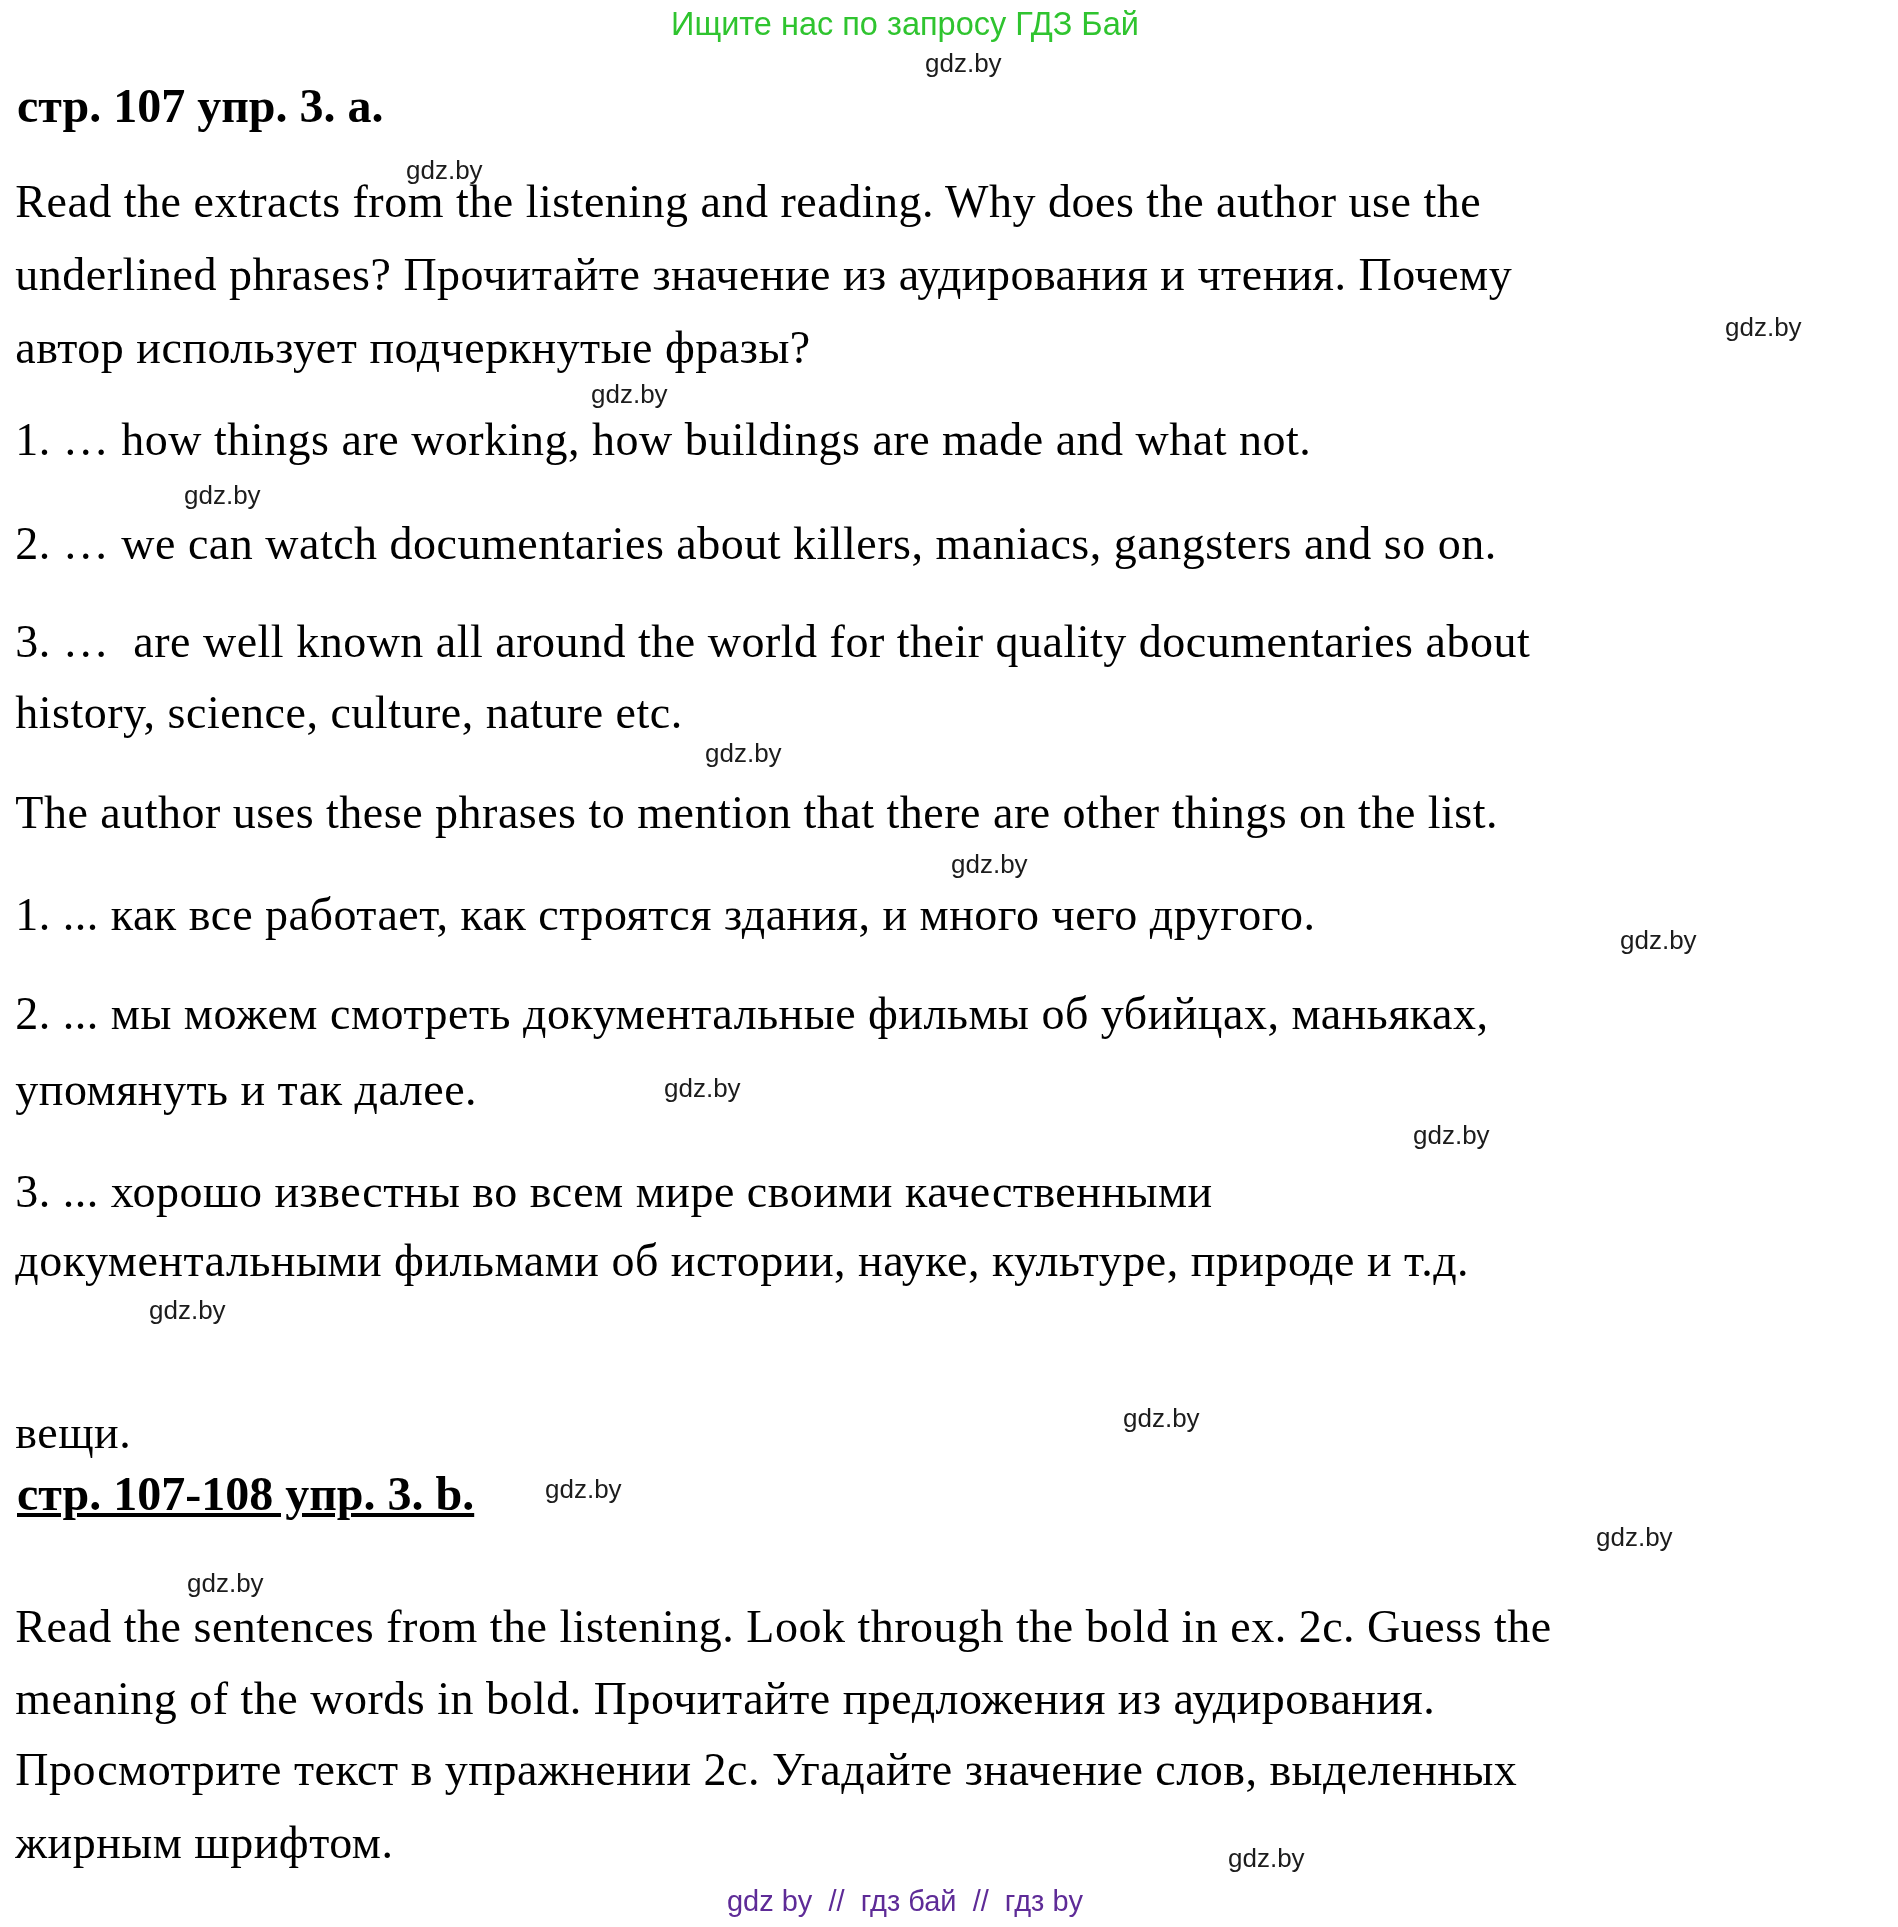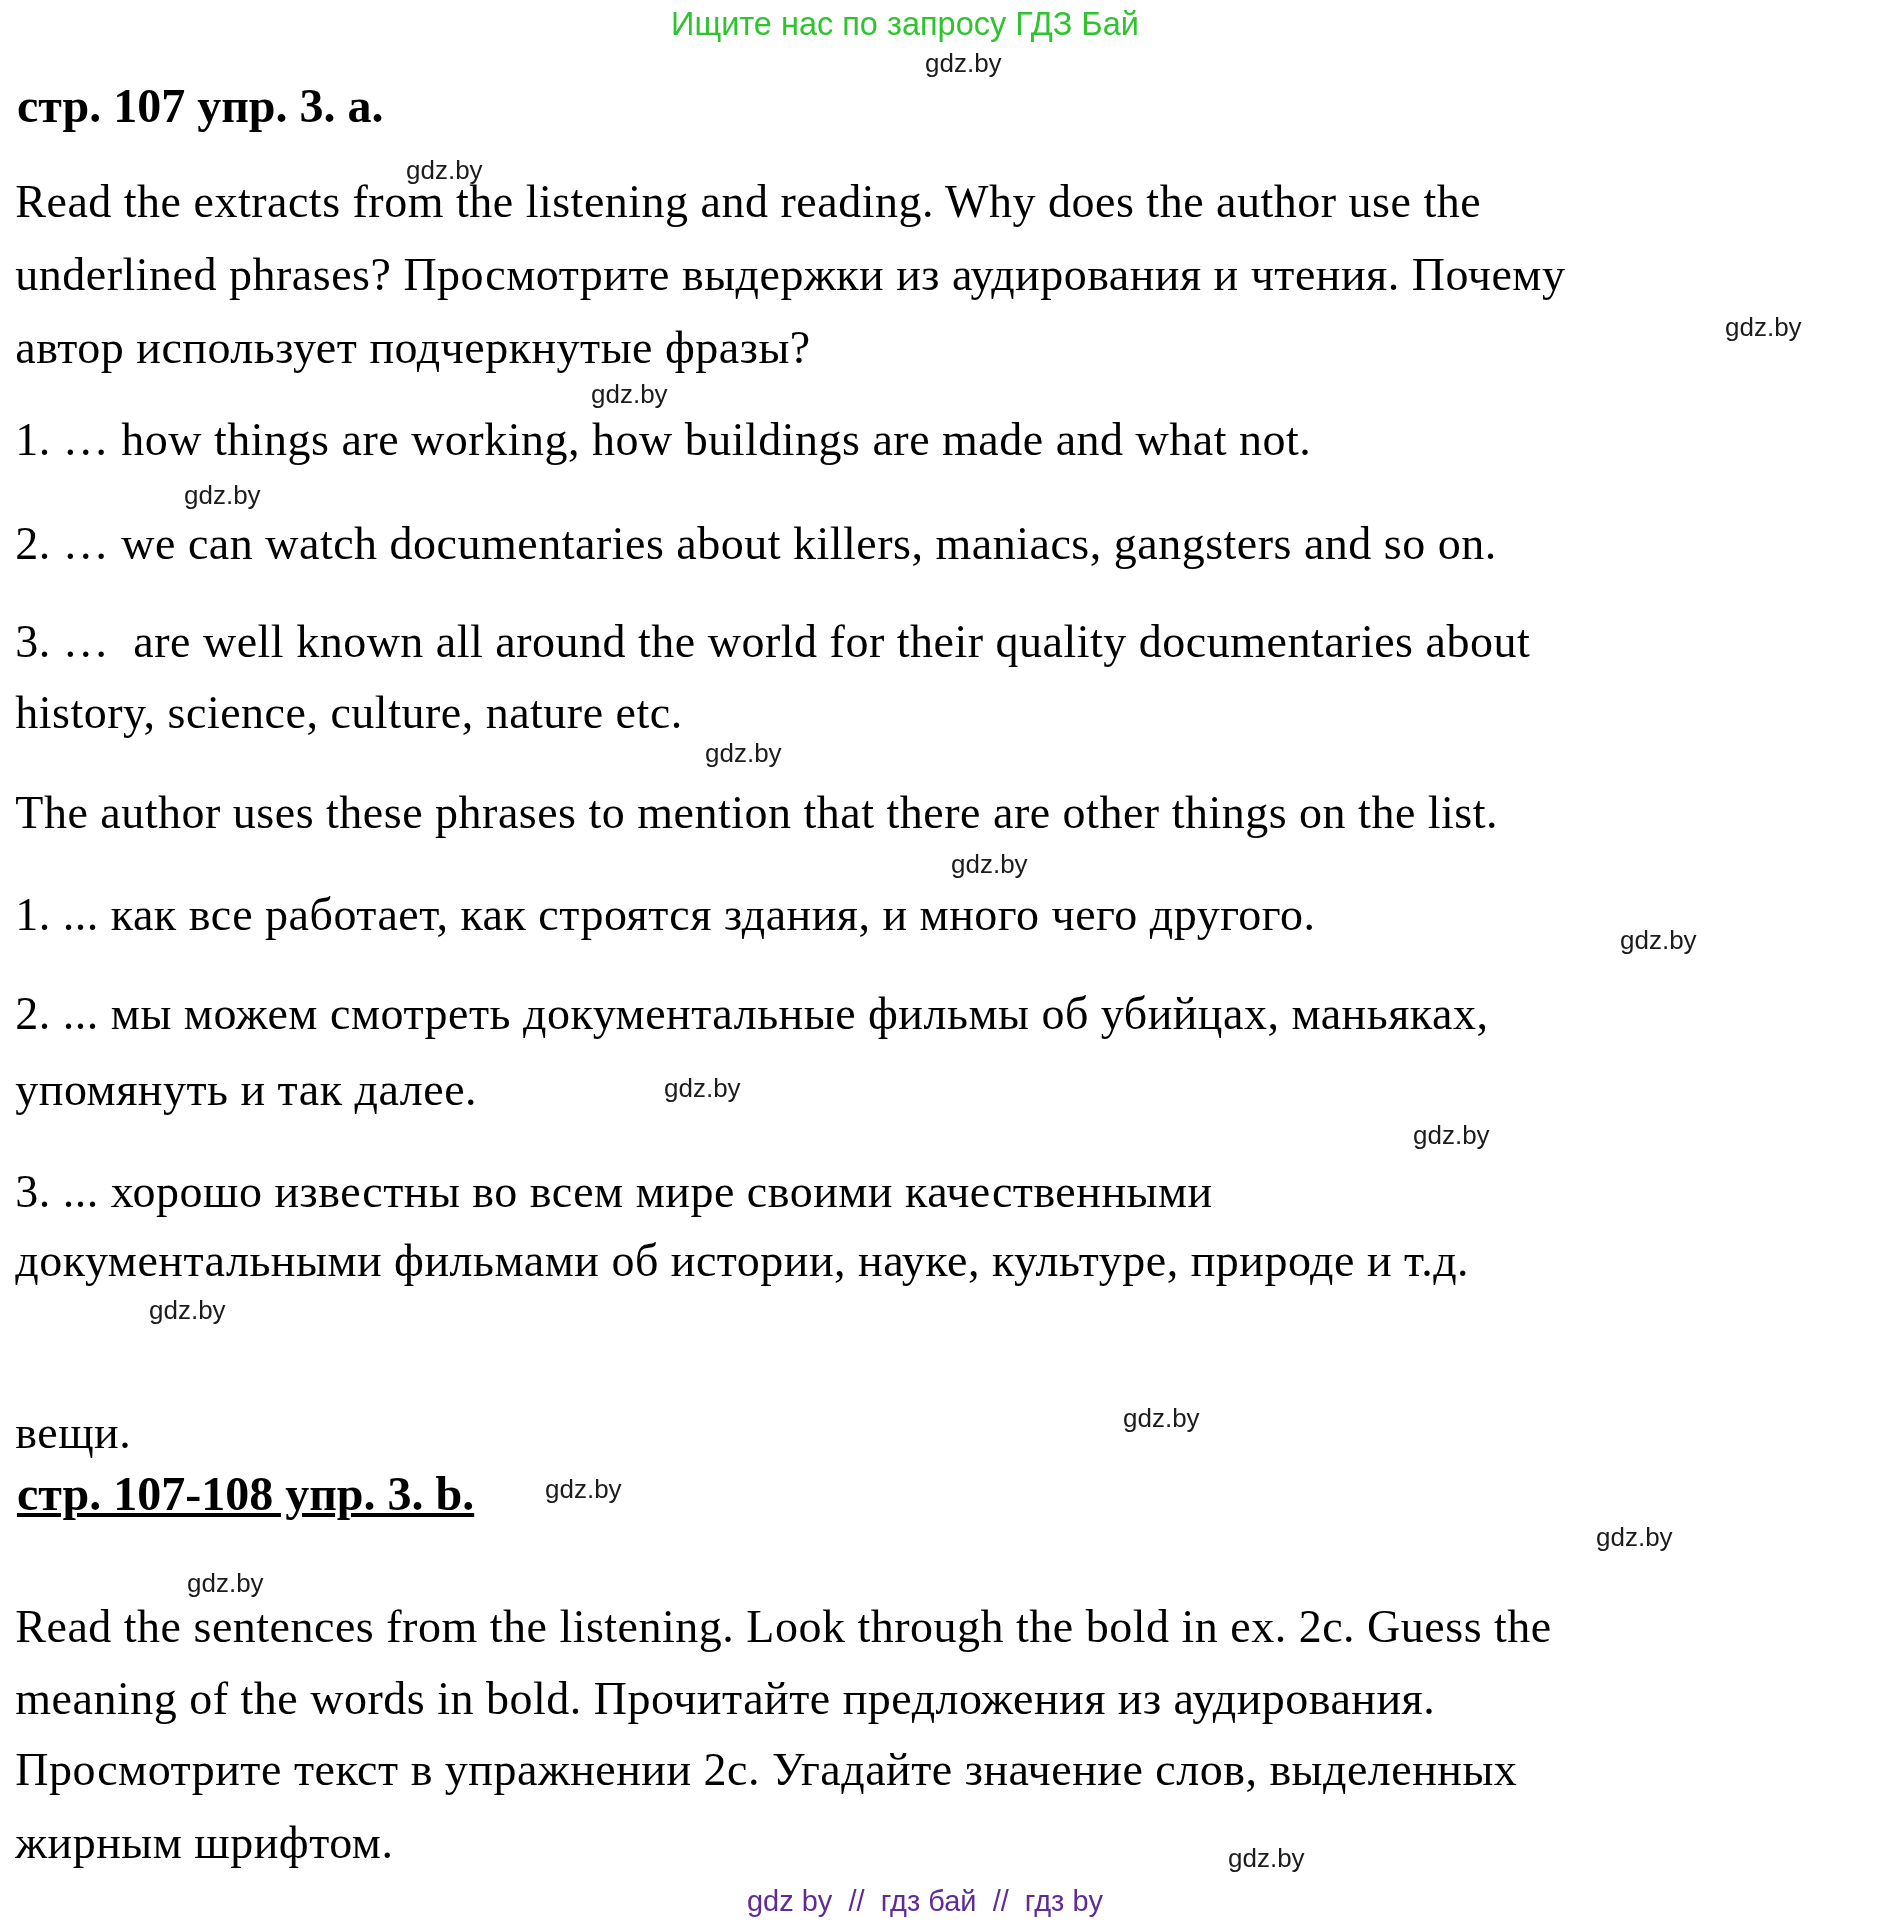--- a/index.html
+++ b/index.html
@@ -51,21 +51,20 @@
   }
   
   .footer {
     position: absolute;
     top: 1885px; left: 0; width: 100%;
     text-align: center;
     font-family: "Liberation Sans", sans-serif;
     font-size: 29px;
     color: #5e2b97;
     white-space: pre;
-    padding-left: 20px;
   }
 </style>
 </head>
 <body>
 
 <div class="page">
 
   <div class="promo">Ищите нас по запросу ГДЗ Бай</div>
 
   <div class="wm" style="left:925px;  top:48px;">gdz.by</div>
@@ -81,21 +80,21 @@
   <div class="wm" style="left:149px;  top:1295px;">gdz.by</div>
   <div class="wm" style="left:1123px; top:1403px;">gdz.by</div>
   <div class="wm" style="left:545px;  top:1474px;">gdz.by</div>
   <div class="wm" style="left:1596px; top:1522px;">gdz.by</div>
   <div class="wm" style="left:187px;  top:1568px;">gdz.by</div>
   <div class="wm" style="left:1228px; top:1843px;">gdz.by</div>
 
   <div class="heading" style="top:69px;">стр. 107 упр. 3. а.</div>
 
   <div class="line" style="top:165px;">Read the extracts from the listening and reading. Why does the author use the</div>
-  <div class="line" style="top:238px;">underlined phrases? Просмотрите выдержки из аудирования и чтения. Почему</div>
+  <div class="line" style="top:238px;">underlined phrases? Прочитайте значение из аудирования и чтения. Почему</div>
   <div class="line" style="top:311px;">автор использует подчеркнутые фразы?</div>
 
   <div class="line" style="top:403px;">1. … how things are working, how buildings are made and what not.</div>
   <div class="line" style="top:507px;">2. … we can watch documentaries about killers, maniacs, gangsters and so on.</div>
   <div class="line" style="top:605px;">3. …  are well known all around the world for their quality documentaries about</div>
   <div class="line" style="top:676px;">history, science, culture, nature etc.</div>
 
   <div class="line" style="top:776px;">The author uses these phrases to mention that there are other things on the list.</div>
 
   <div class="line" style="top:878px;">1. ... как все работает, как строятся здания, и много чего другого.</div>

